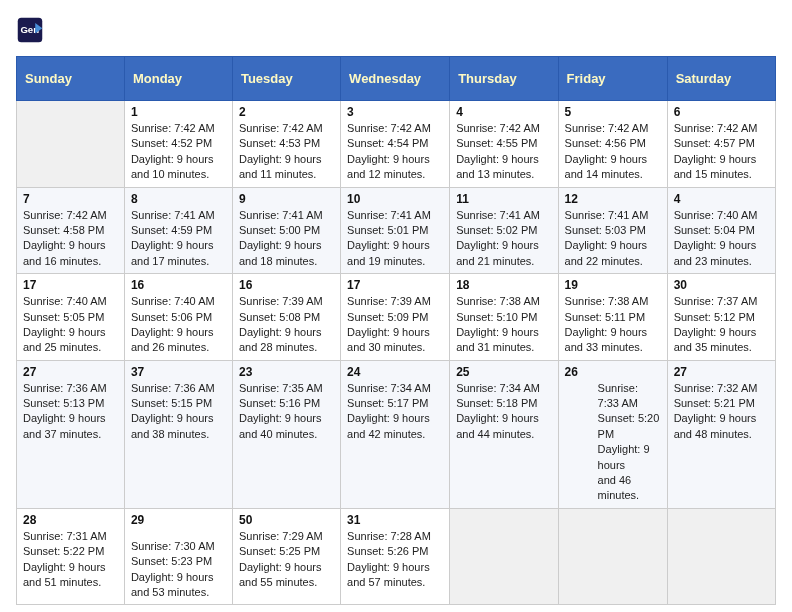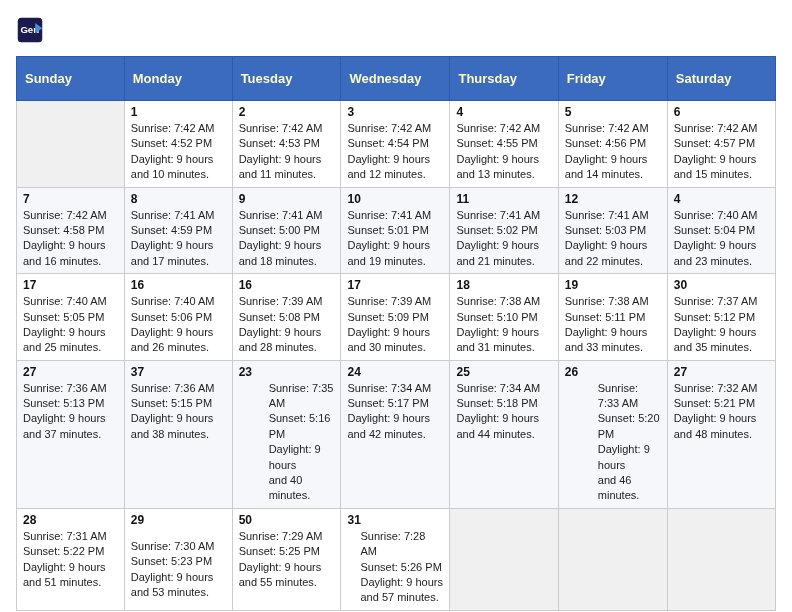--- a/index.html
+++ b/index.html
@@ -279,21 +279,21 @@
         </td>
         <td>
           <div class="day-number">37</div>
           <div class="day-info" style="white-space: pre-line;">Sunrise: 7:36 AM
 Sunset: 5:15 PM
 Daylight: 9 hours
 and 38 minutes.</div>
         </td>
         <td>
           <div class="day-number">23</div>
-          <div class="day-info" style="white-space: pre-line; margin-left: 30px;">Sunrise: 7:35 AM
+          <div class="day-info" style="white-space: pre-line;">Sunrise: 7:35 AM
 Sunset: 5:16 PM
 Daylight: 9 hours
 and 40 minutes.</div>
         </td>
         <td>
           <div class="day-number">24</div>
           <div class="day-info" style="white-space: pre-line;">Sunrise: 7:34 AM
 Sunset: 5:17 PM
 Daylight: 9 hours
 and 42 minutes.</div>
@@ -337,21 +337,21 @@
         </td>
         <td>
           <div class="day-number">50</div>
           <div class="day-info" style="white-space: pre-line;">Sunrise: 7:29 AM
 Sunset: 5:25 PM
 Daylight: 9 hours
 and 55 minutes.</div>
         </td>
         <td>
           <div class="day-number">31</div>
-          <div class="day-info" style="white-space: pre-line; margin-left: 13px;">Sunrise: 7:28 AM
+          <div class="day-info" style="white-space: pre-line;">Sunrise: 7:28 AM
 Sunset: 5:26 PM
 Daylight: 9 hours
 and 57 minutes.</div>
         </td>
         <td class="empty-cell"></td>
         <td class="empty-cell"></td>
         <td class="empty-cell"></td>
       </tr>
     </tbody>
 </table>

